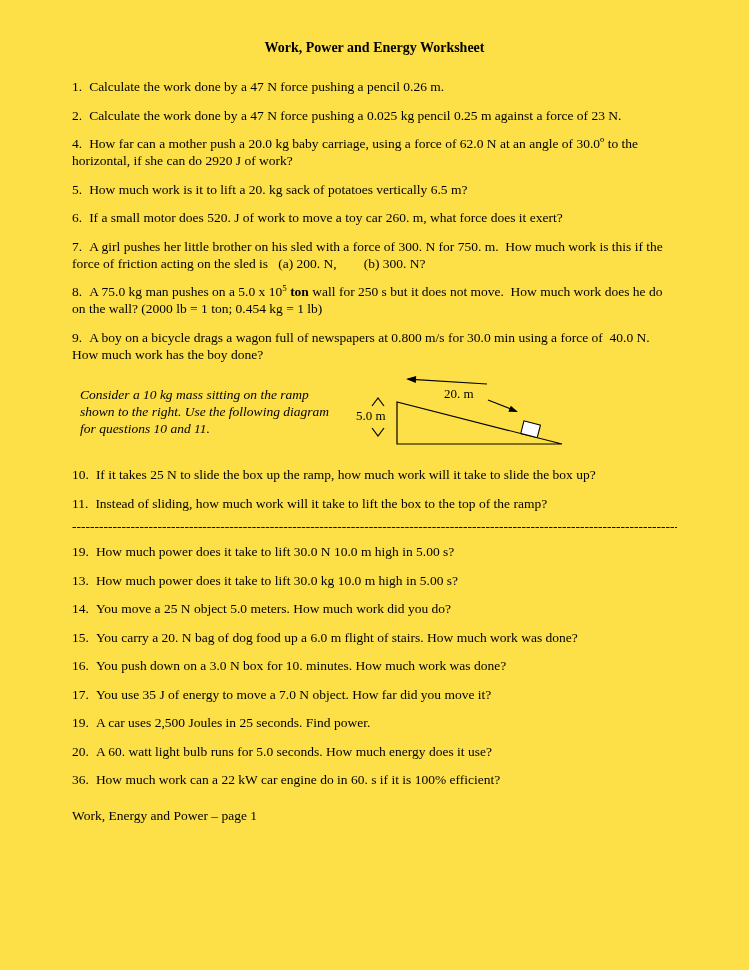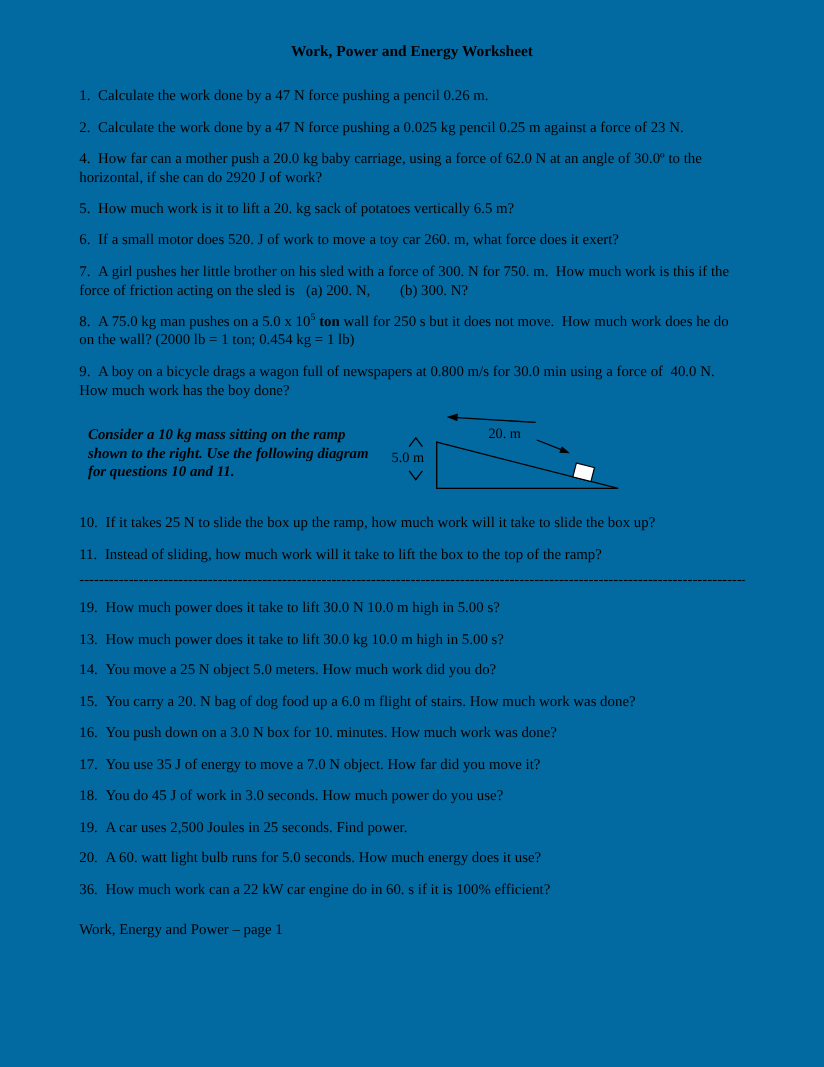--- a/index.html
+++ b/index.html
@@ -1,20 +1,20 @@
 <!DOCTYPE html>
 <html><head>
 <meta charset="utf-8">
 <style>
   * { margin: 0; padding: 0; box-sizing: border-box; }
   html, body { background: #ffffff; }
   .page {
     width: 749px;
     height: 970px;
-    background: #0369a1;
+    background: #fde047;
     color: #000000;
     font-family: "Liberation Serif", serif;
     font-size: 13.5px;
     padding: 40px 72px 0 72px;
     overflow: hidden;
     position: relative;
   }
   .title {
     text-align: center;
     font-weight: bold;
@@ -37,21 +37,20 @@
     display: flex;
     align-items: flex-start;
     margin: 2px 0 10px 0;
   }
   .note {
     font-style: italic;
     width: 258px;
     margin-left: 8px;
     padding-top: 12px;
     line-height: 17px;
-    font-weight: bold;
   }
   .diagram-box { margin-left: 14px; }
   .diagram-box svg { display: block; }
   .diagram-box text {
     font-family: "Liberation Serif", serif;
     font-size: 13px;
     fill: #000;
   }
   .divider {
     white-space: nowrap;
@@ -129,21 +128,20 @@
   <p class="q"><span class="qnum">13.</span><span>How much power does it take to lift 30.0 kg 10.0 m high in 5.00 s?</span></p>
 
   <p class="q"><span class="qnum">14.</span><span>You move a 25 N object 5.0 meters. How much work did you do?</span></p>
 
   <p class="q"><span class="qnum">15.</span><span>You carry a 20. N bag of dog food up a 6.0 m flight of stairs. How much work was done?</span></p>
 
   <p class="q"><span class="qnum">16.</span><span>You push down on a 3.0 N box for 10. minutes. How much work was done?</span></p>
 
   <p class="q"><span class="qnum">17.</span><span>You use 35 J of energy to move a 7.0 N object. How far did you move it?</span></p>
 
-  <p class="q"><span class="qnum">18.</span><span>You do 45 J of work in 3.0 seconds. How much power do you use?</span></p>
 
   <p class="q"><span class="qnum">19.</span><span>A car uses 2,500 Joules in 25 seconds. Find power.</span></p>
 
   <p class="q"><span class="qnum">20.</span><span>A 60. watt light bulb runs for 5.0 seconds. How much energy does it use?</span></p>
 
   <p class="q"><span class="qnum">36.</span><span>How much work can a 22 kW car engine do in 60. s if it is 100% efficient?</span></p>
 
   <div class="footer">Work, Energy and Power – page 1</div>
 
 </div>

